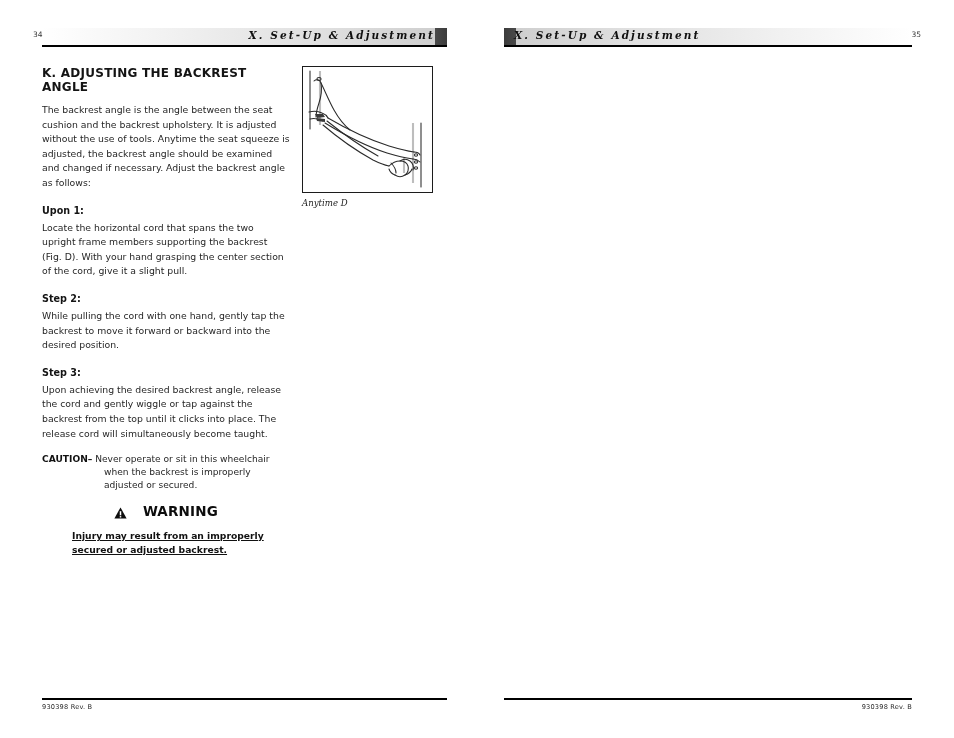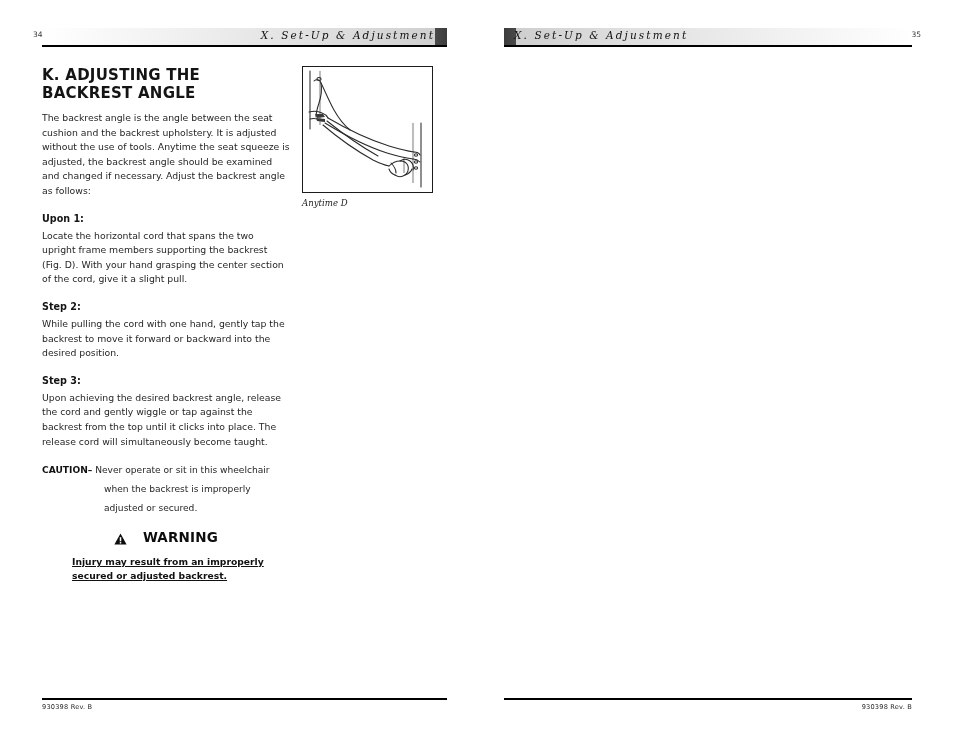--- a/index.html
+++ b/index.html
@@ -31,20 +31,21 @@
     position: absolute;
     left: 0; right: 0;
     top: 0; bottom: 0;
   }
 
   
   .header {
     position: absolute;
     top: 28px;
     height: 37px;
+    font-weight: bold;
   }
   .page-left .header { left: 42px; right: 30px; }
   .page-right .header { left: 27px; right: 42px; }
 
   .header-band {
     position: absolute;
     top: 0;
     left: 0;
     right: 0;
     height: 17px;
@@ -87,42 +88,42 @@
 
   
   .col {
     position: absolute;
     top: 66px;
   }
   .page-left .col { left: 42px; width: 248px; }
 
   h2.section-head {
     margin: 0 0 9px 0;
-    font-size: 15px;
+    font-size: 12px;
     font-weight: bold;
     letter-spacing: 0.25px;
     color: #141414;
   }
   h3.sub-head {
     margin: 14px 0 5px 0;
     font-size: 9.6px;
     font-weight: bold;
     color: #141414;
   }
   p.body {
     margin: 0 0 11px 0;
     font-size: 9.3px;
     line-height: 14.6px;
     color: #262626;
   }
 
   .caution {
     margin: 12px 0 4px 0;
     font-size: 9.1px;
-    line-height: 19px;
+    line-height: 13px;
     color: #262626;
     padding-left: 62px;
     text-indent: -62px;
   }
   .caution .lbl {
     font-weight: bold;
     color: #111111;
   }
 
   

